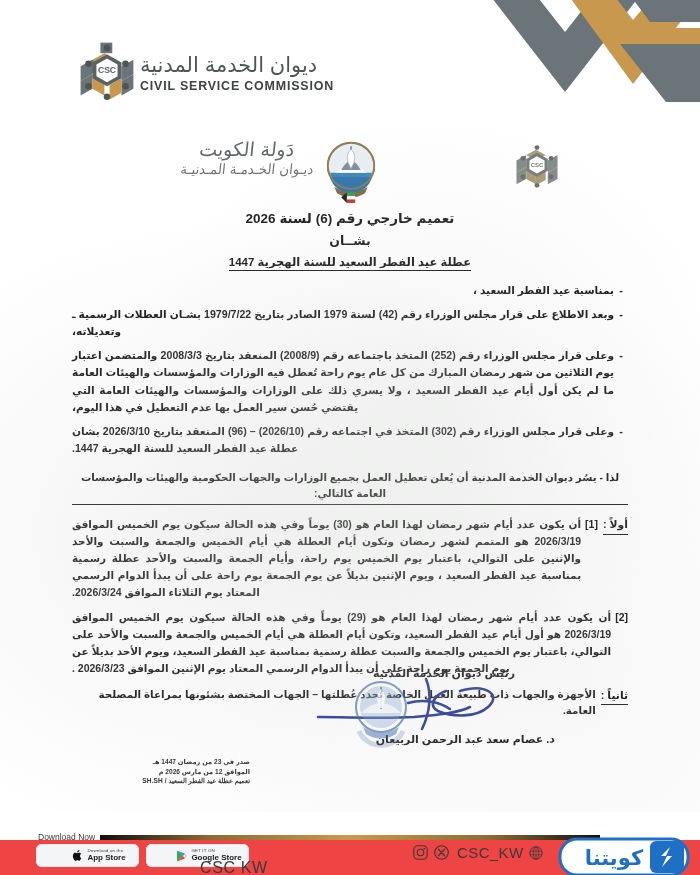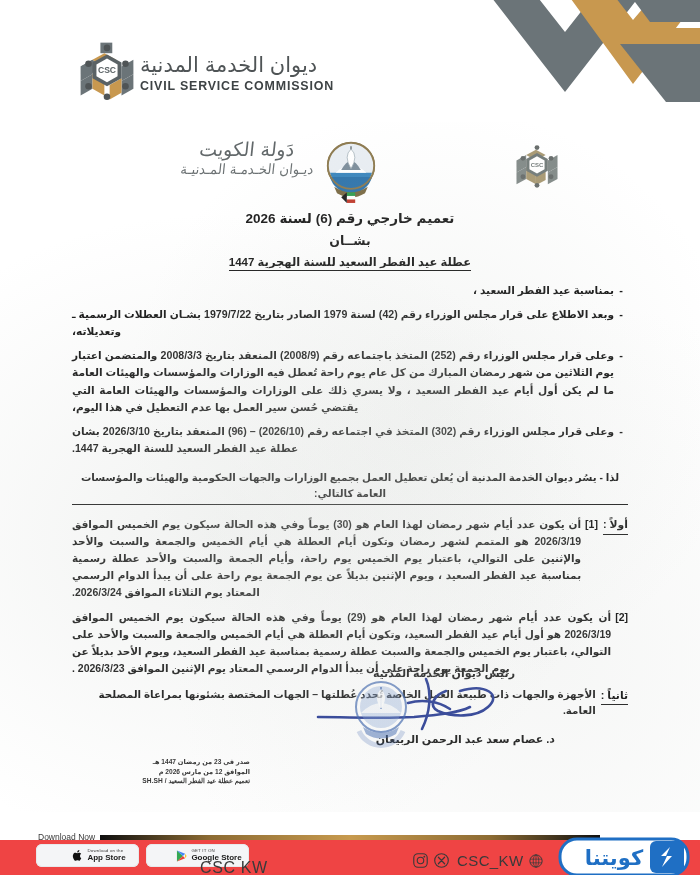--- a/index.html
+++ b/index.html
@@ -93,21 +93,21 @@
   
   .footer{position:absolute;left:0;top:840px;width:700px;height:35px;background:#ef4444;direction:ltr;}
   .dl-label{position:absolute;left:38px;top:-8px;font-size:8.5px;color:#3a3a3a;}
   .store-row{position:absolute;left:36px;top:4px;display:flex;gap:7px;align-items:center;}
   .store{width:80px;height:23px;background:#f4f5f7;border-radius:6px;display:flex;align-items:center;
          justify-content:center;gap:4px;box-shadow:0 0 0 1px #e7e9ec inset;padding-left:23px;}
   .store .st-tx{display:flex;flex-direction:column;line-height:1;}
   .store .st-tx .s1{font-size:4.4px;color:#3a3a3a;letter-spacing:.2px;}
   .store .st-tx .s2{font-size:8px;color:#1b1b1b;font-weight:bold;}
   .csckw{position:absolute;left:200px;top:19px;font-size:16px;color:#3a3a3a;letter-spacing:.6px;}
-  .social{position:absolute;left:412px;top:12px;display:flex;align-items:center;gap:4px;}
+  .social{position:absolute;left:412px;top:4px;display:flex;align-items:center;gap:4px;}
   .social .hnd{font-size:15px;color:#3a3a3a;letter-spacing:.4px;margin-left:3px;}
   .kwt-badge{position:absolute;left:558px;top:-3px;width:132px;height:40px;}
 </style>
 </head>
 <body>
 
 <div class="page">
 
   <div class="brand-band">
 

